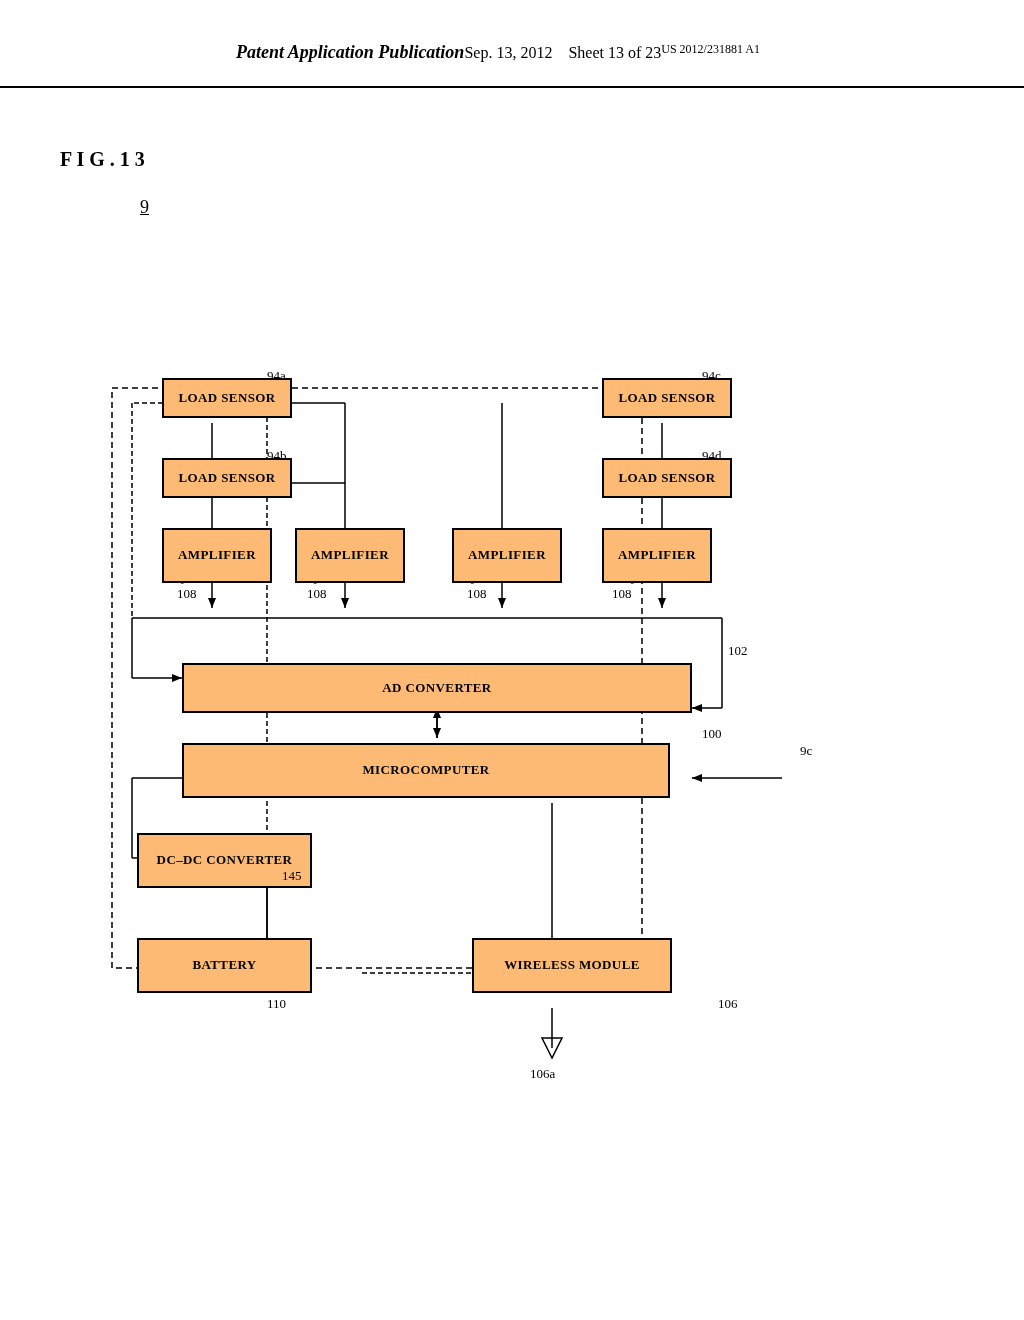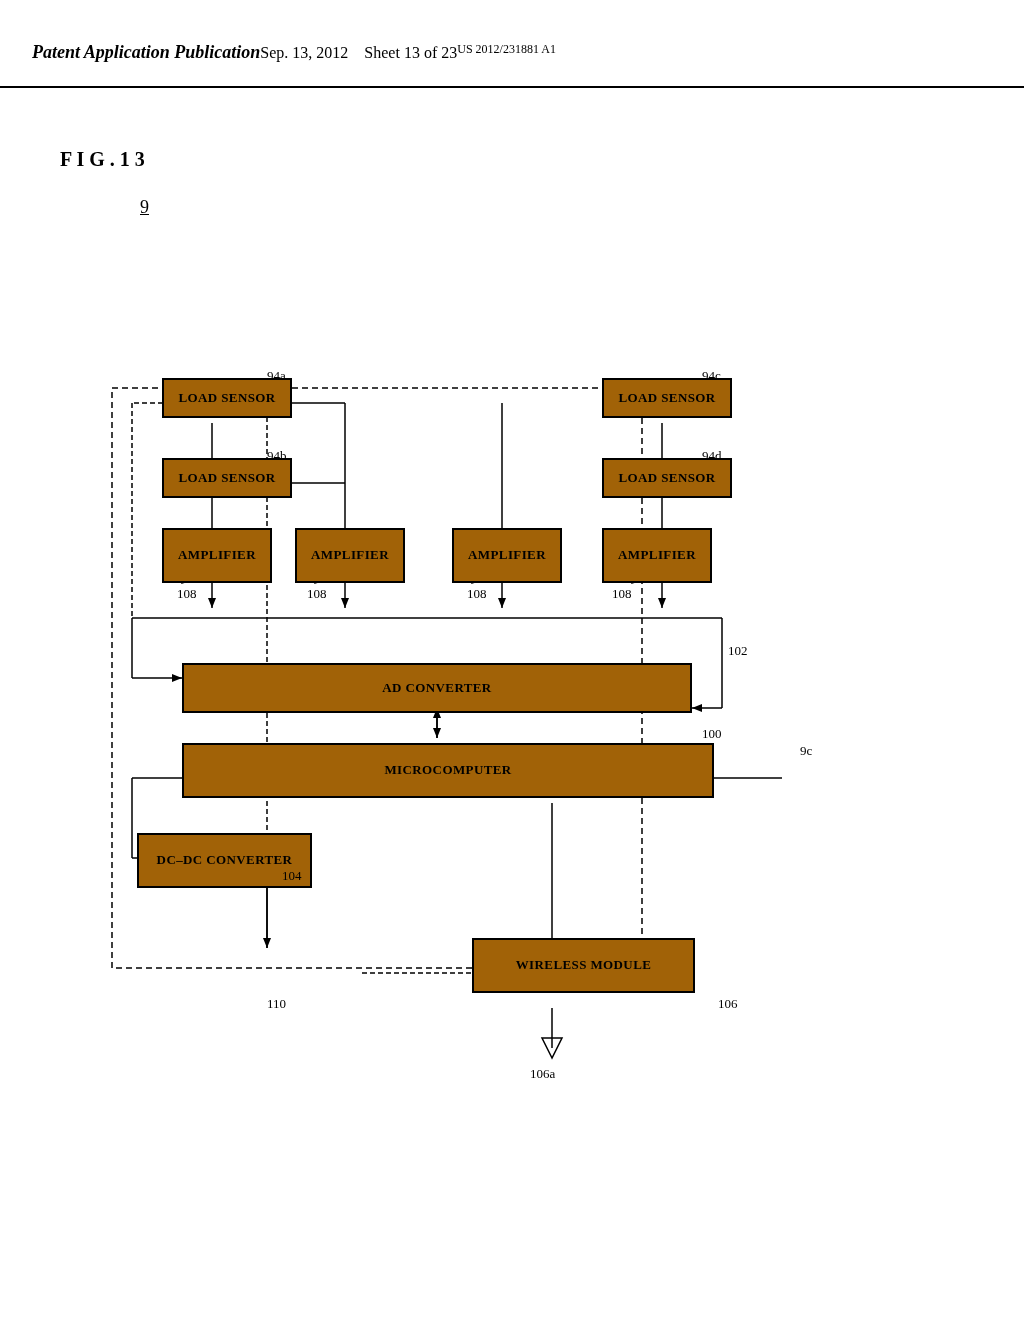--- a/index.html
+++ b/index.html
@@ -8,21 +8,21 @@
       font-family: 'Times New Roman', Times, serif;
       width: 1024px;
       min-height: 1320px;
       position: relative;
       overflow-x: hidden;
     }
 
     
     .header {
       display: flex;
-      justify-content: flex-start;
+      justify-content: center;
       align-items: flex-start;
       padding: 40px 60px 20px 32px;
       border-bottom: 2px solid #000;
     }
     .header-left {
       font-size: 18px;
       font-weight: bold;
       font-style: italic;
       line-height: 1.4;
     }
@@ -63,21 +63,21 @@
       position: relative;
       width: 820px;
       height: 900px;
       margin: 0 auto;
     }
 
     
     .box {
       position: absolute;
       border: 2px solid #000;
-      background: #a16207;
+      background: #fdba74;
       display: flex;
       align-items: center;
       justify-content: center;
       text-align: center;
       font-size: 13px;
       font-weight: bold;
       letter-spacing: 0.03em;
     }
 
     
@@ -248,30 +248,33 @@
     </div>
 
     <div class="box" style="left:500px; top:280px; width:110px; height:55px;">
       <span>AMPLIFIER</span>
     </div>
 
     <div class="box" style="left:80px; top:415px; width:510px; height:50px;">
       <span>AD  CONVERTER</span>
     </div>
 
-    <div class="box" style="left:80px; top:495px; width:532px; height:55px;">
+    <div class="box" style="left:80px; top:495px; width:488px; height:55px;">
       <span>MICROCOMPUTER</span>
     </div>
 
     <div class="box" style="left:35px; top:585px; width:175px; height:55px;">
       <span>DC–DC CONVERTER</span>
     </div>
 
-
-    <div class="box" style="left:370px; top:690px; width:223px; height:55px;">
+    <div class="box" style="left:35px; top:690px; width:175px; height:55px;">
+      <span>BATTERY</span>
+    </div>
+
+    <div class="box" style="left:370px; top:690px; width:200px; height:55px;">
       <span>WIRELESS MODULE</span>
     </div>
 
 
     <span class="ref-num" style="left:165px; top:120px;">94a</span>
 
     <span class="ref-num" style="left:165px; top:200px;">94b</span>
 
     <span class="ref-num" style="left:600px; top:120px;">94c</span>
 
@@ -282,21 +285,21 @@
     <span class="ref-num" style="left:205px; top:338px;">108</span>
 
     <span class="ref-num" style="left:365px; top:338px;">108</span>
 
     <span class="ref-num" style="left:510px; top:338px;">108</span>
 
     <span class="ref-num" style="left:626px; top:395px;">102</span>
 
     <span class="ref-num" style="left:600px; top:478px;">100</span>
 
-    <span class="ref-num" style="left:180px; top:620px;">104</span>
+    <span class="ref-num" style="left:180px; top:620px;">145</span>
 
     <span class="ref-num" style="left:165px; top:748px;">110</span>
 
     <span class="ref-num" style="left:600px; top:748px;margin-left:16px;">106</span>
 
     <span class="ref-num" style="left:428px; top:818px;">106a</span>
 
     <span class="ref-num" style="left:698px; top:495px;">9c</span>
 
   </div>

